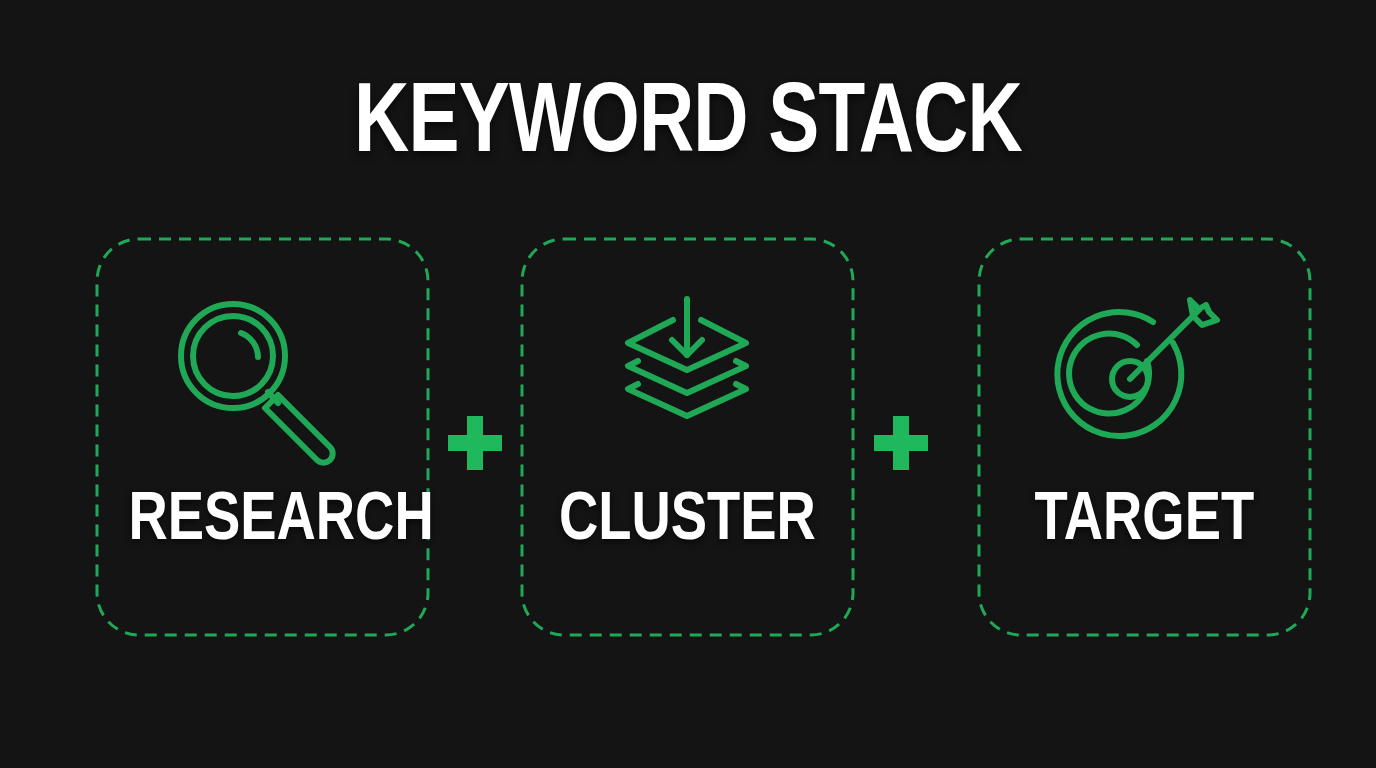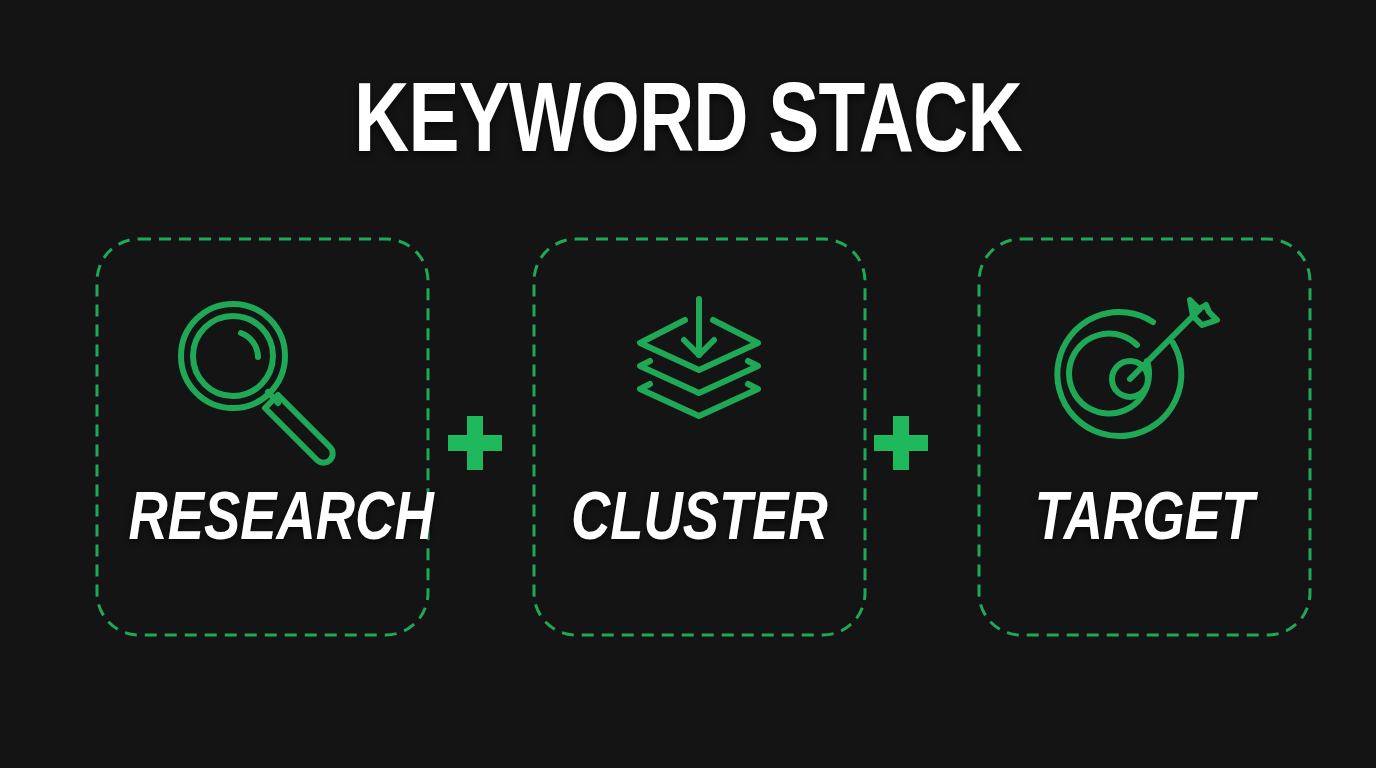--- a/index.html
+++ b/index.html
@@ -14,21 +14,20 @@
     text-align: center; color: #ffffff;
     font-family: "Liberation Sans", sans-serif;
     font-weight: 700; font-size: 98px; line-height: 110px;
     letter-spacing: -1px;
     transform: scaleX(0.78); transform-origin: 688px 0;
     text-shadow: 0 4px 10px rgba(0,0,0,0.6);
   }
   .card {
     position: absolute; top: 237px; width: 335px; height: 400px;
     box-sizing: border-box;
-    font-style: italic;
   }
   .card svg.border { position: absolute; left: 0; top: 0; }
   .card .icon { position: absolute; left: 0; top: 0; width: 335px; height: 230px; }
   .card .label {
     position: absolute; left: 0; top: 238px; width: 335px;
     text-align: center; color: #ffffff;
     font-family: "Liberation Sans", sans-serif;
     font-weight: 700; font-size: 68px; line-height: 80px;
     transform: scaleX(0.80); transform-origin: 167px 0;
     text-shadow: 0 3px 8px rgba(0,0,0,0.6);
@@ -56,21 +55,21 @@
     </g>
   </svg>
   <div class="label">RESEARCH</div>
 </div>
 
 <svg class="plus" style="left:448px; top:416px;" viewBox="0 0 54 54">
   <rect x="19" y="0" width="16" height="54" fill="#1fb85c"></rect>
   <rect x="0" y="19" width="54" height="16" fill="#1fb85c"></rect>
 </svg>
 
-<div class="card" style="left:532px;">
+<div class="card" style="left:520px;">
   <svg class="border" width="335" height="400">
     <rect x="2" y="2" width="331" height="396" rx="42" ry="42" fill="none" stroke="#1fa855" stroke-width="3" stroke-dasharray="12 8"></rect>
   </svg>
   <svg class="icon" viewBox="0 0 335 230">
     <g fill="none" stroke="#1fa855" stroke-width="6" stroke-linecap="round" stroke-linejoin="round">
       <line x1="167" y1="62" x2="167" y2="118"></line>
       <polyline points="152,103 167,118 182,103"></polyline>
       <polyline points="153,83 108,106 167,133 226,106 181,83"></polyline>
       <polyline points="118,124 108,129 167,156 226,129 216,124"></polyline>
       <polyline points="118,147 108,152 167,179 226,152 216,147"></polyline>

